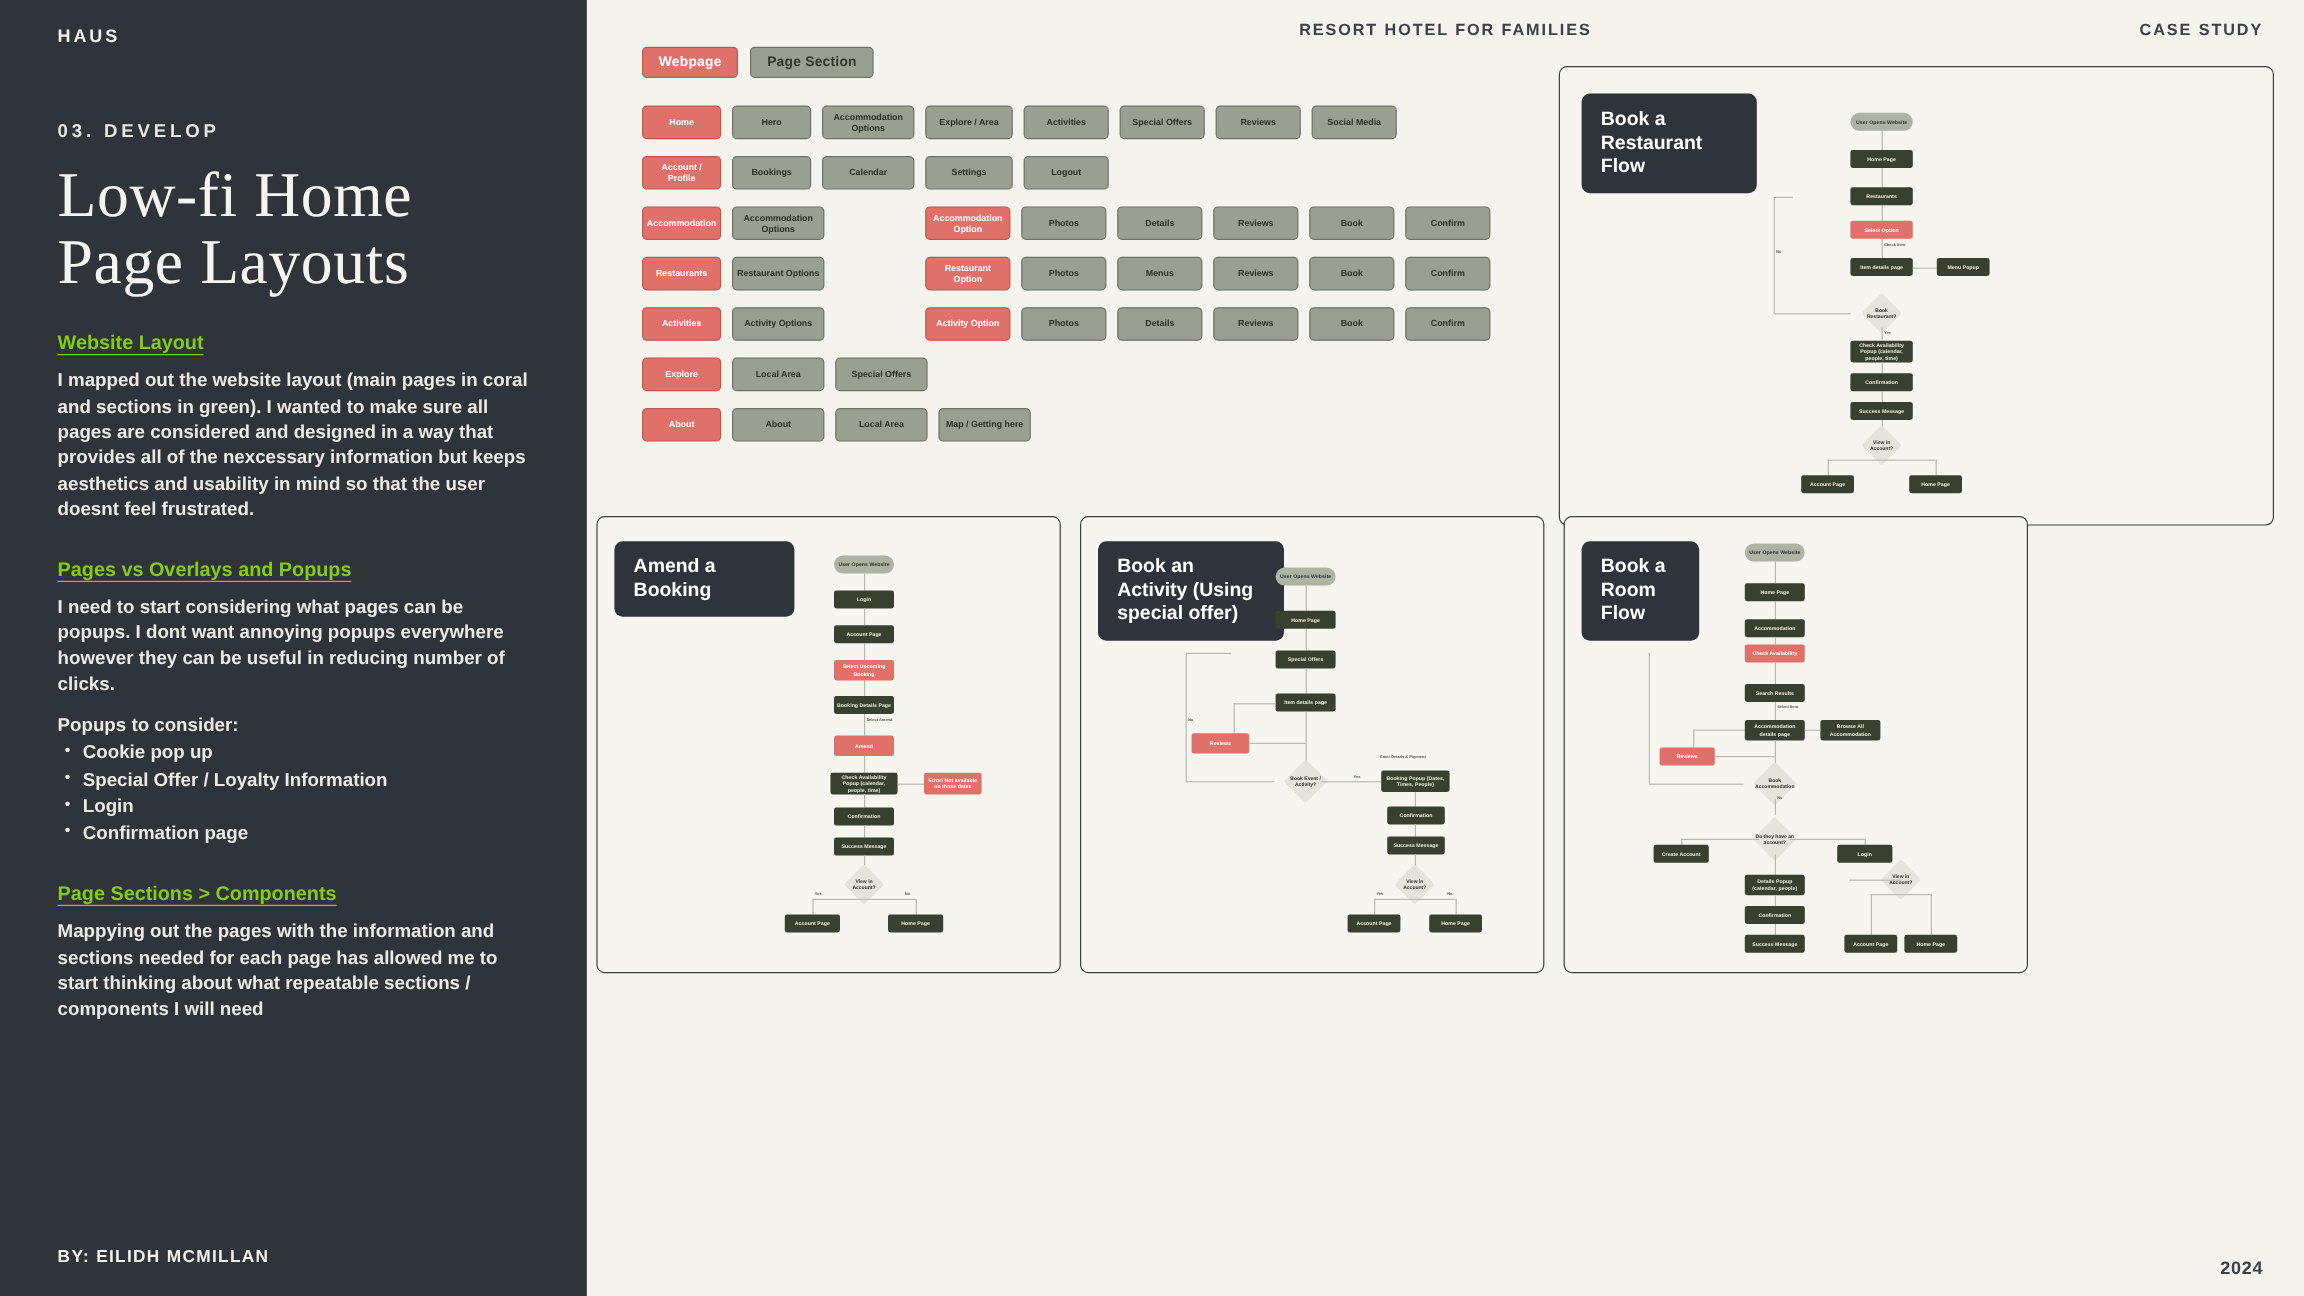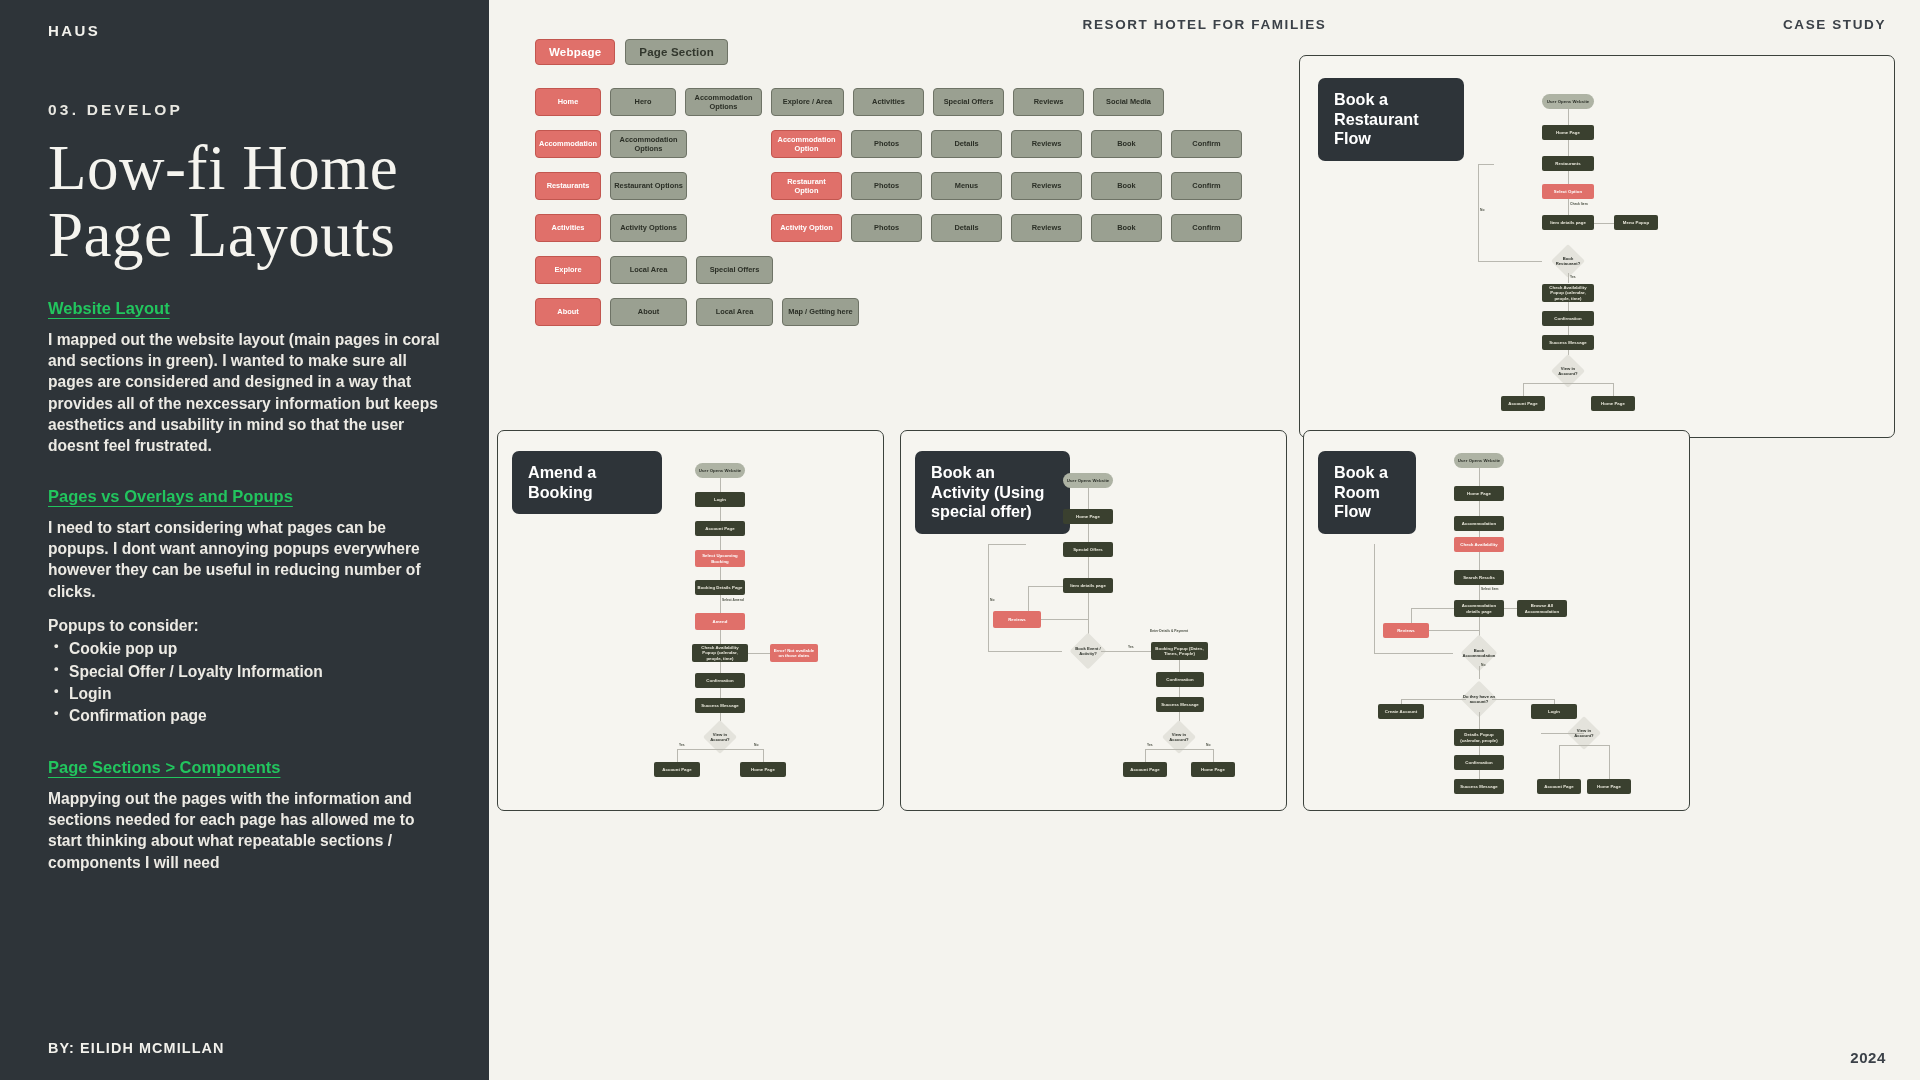--- a/index.html
+++ b/index.html
@@ -13,27 +13,27 @@
 
   
   .sidebar {
     width: 489px; height: 1080px; background: #2e3439; color: #f2f1ec;
     padding: 22px 48px 22px 48px; position: relative; flex: 0 0 489px;
   }
   .brand { font-size: 15px; letter-spacing: 2.4px; font-weight: 700; color: #f2f1ec; }
   .kicker { margin-top: 62px; font-size: 15.5px; letter-spacing: 3.2px; font-weight: 600; color: #e8e7e1; }
   .title {
     font-family: "Liberation Serif", serif;
-    font-size: 63px; line-height: 1.06; font-weight: 400; margin-top: 16px; color: #f5f4ef;
+    font-size: 53px; line-height: 1.06; font-weight: 400; margin-top: 16px; color: #f5f4ef;
     letter-spacing: 0.5px;
   }
   .sec { margin-top: 30px; }
   .sec h3 {
     font-size: 16.5px; font-weight: 700; text-decoration: underline;
-    text-underline-offset: 4px; margin-bottom: 11px; color: #22c55e;
+    text-underline-offset: 4px; margin-bottom: 11px; color: #84cc16;
   }
   .sec p { font-size: 15.6px; line-height: 1.37; font-weight: 600; color: #eceae4; }
   .sec .lead { margin-bottom: 4px; }
   ul.bullets { list-style: none; margin-top: 2px; }
   ul.bullets li {
     font-size: 15.6px; line-height: 1.43; font-weight: 600; color: #eceae4;
     padding-left: 21px; position: relative;
   }
   ul.bullets li:before {
     content: "\2022"; position: absolute; left: 6px; top: -1px; font-size: 13px;
@@ -175,20 +175,27 @@
     <div class="sitemap" id="sitemap">
         <div class="sm-row">
           <div class="node coral" style="width: 66px; margin-right: 9px;">Home</div>
           <div class="node sage" style="width: 66px; margin-right: 9px;">Hero</div>
           <div class="node sage" style="width: 77px; margin-right: 9px;">Accommodation Options</div>
           <div class="node sage" style="width: 73px; margin-right: 9px;">Explore /  Area</div>
           <div class="node sage" style="width: 71px; margin-right: 9px;">Activities</div>
           <div class="node sage" style="width: 71px; margin-right: 9px;">Special Offers</div>
           <div class="node sage" style="width: 71px; margin-right: 9px;">Reviews</div>
           <div class="node sage" style="width: 71px; margin-right: 9px;">Social Media</div>
+        </div>
+        <div class="sm-row">
+          <div class="node coral" style="width: 66px; margin-right: 9px;">Account / Profile</div>
+          <div class="node sage" style="width: 66px; margin-right: 9px;">Bookings</div>
+          <div class="node sage" style="width: 77px; margin-right: 9px;">Calendar</div>
+          <div class="node sage" style="width: 73px; margin-right: 9px;">Settings</div>
+          <div class="node sage" style="width: 71px; margin-right: 9px;">Logout</div>
         </div>
         <div class="sm-row">
           <div class="node coral" style="width: 66px; margin-right: 9px;">Accommodation</div>
           <div class="node sage" style="width: 77px; margin-right: 9px;">Accommodation Options</div>
           <div class="node gap" style="width: 66px; margin-right: 9px;"></div>
           <div class="node coral" style="width: 71px; margin-right: 9px;">Accommodation Option</div>
           <div class="node sage" style="width: 71px; margin-right: 9px;">Photos</div>
           <div class="node sage" style="width: 71px; margin-right: 9px;">Details</div>
           <div class="node sage" style="width: 71px; margin-right: 9px;">Reviews</div>
           <div class="node sage" style="width: 71px; margin-right: 9px;">Book</div>

